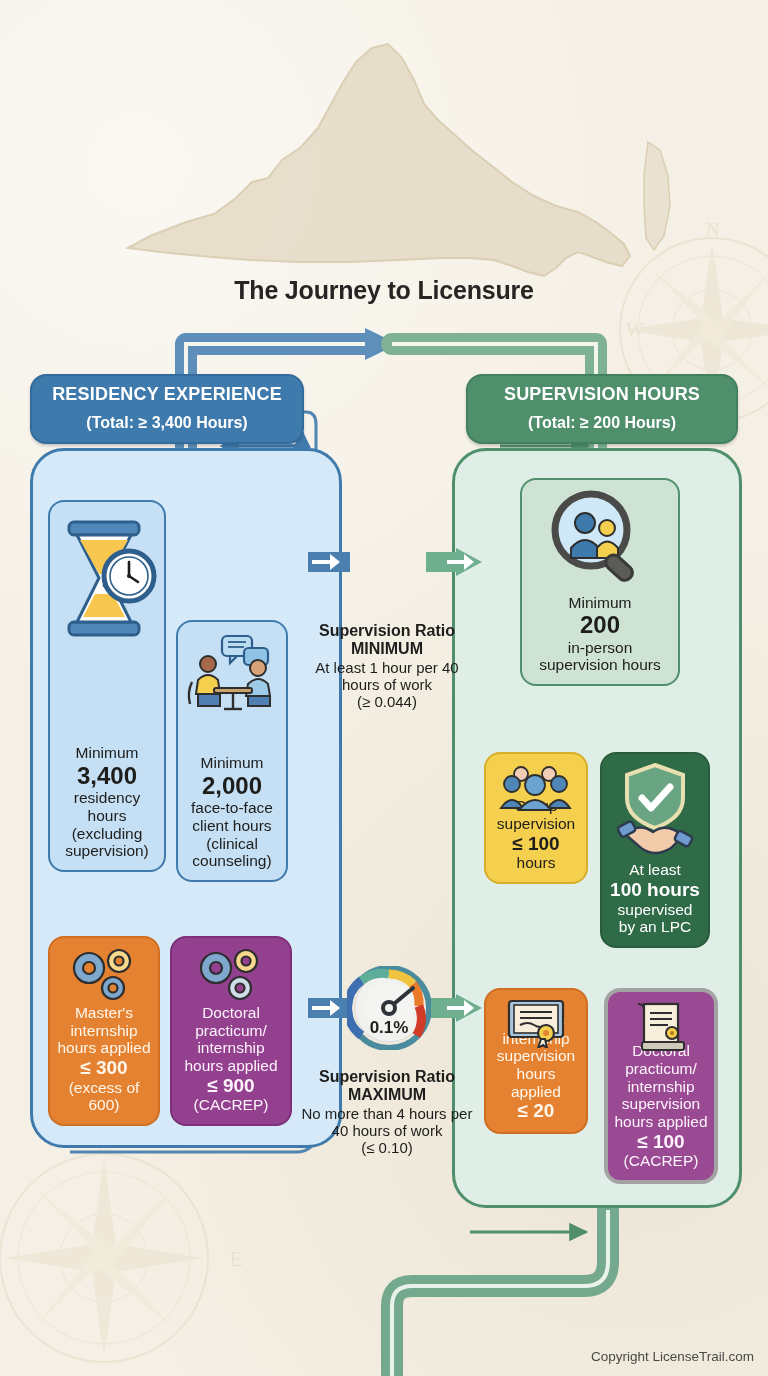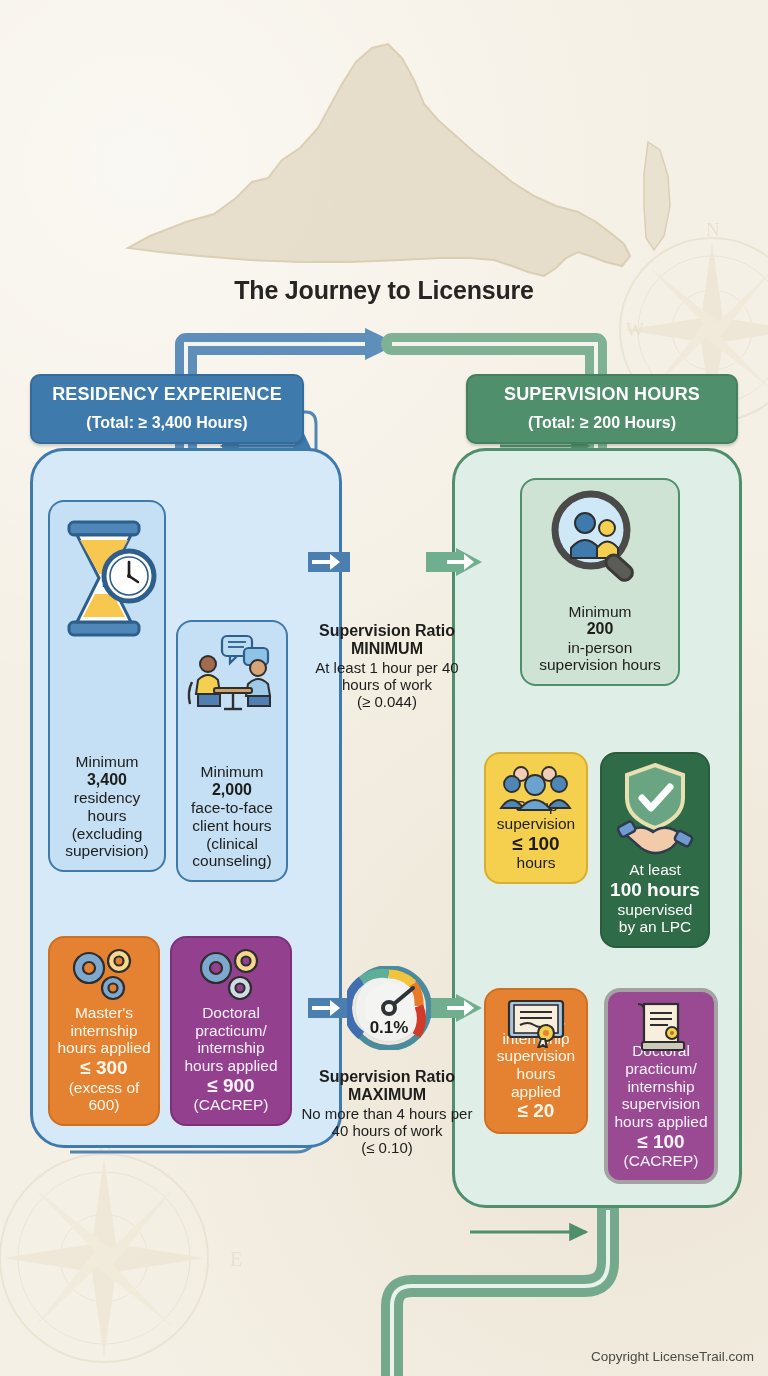--- a/index.html
+++ b/index.html
@@ -48,39 +48,39 @@
     left:30px; top:448px; width:312px; height:700px;
     background:#d6e9f8; border:3px solid #3f7aad;
   }
   .panel-green {
     left:452px; top:448px; width:290px; height:760px;
     background:#dfeee6; border:3px solid #4f8f6c;
   }
 
   
   .pill {
-    position:absolute; border-radius:10px;
+    position:absolute; border-radius:16px;
     text-align:center; color:#fff;
     padding:8px 14px 10px;
     box-shadow:0 2px 3px rgba(0,0,0,.18);
   }
   .pill .pt { font-size:18px; font-weight:bold; letter-spacing:.2px; }
   .pill .ps { font-size:16px; font-weight:bold; margin-top:9px; }
   .pill-blue { left:30px; top:374px; width:274px; background:#3f7aad; border:2px solid #336b9c;}
   .pill-green{ left:466px; top:374px; width:272px; background:#4f8f6c; border:2px solid #43805e;}
 
   
   .card {
     position:absolute; border-radius:16px;
     text-align:center;
     display:flex; flex-direction:column; align-items:center;
     padding:8px 6px 10px;
   }
   .card .ctext { font-size:15.5px; line-height:1.14; }
-  .card .big { font-size:16px; font-weight:bold; display:block; }
+  .card .big { font-size:24px; font-weight:bold; display:block; }
   .card .mid { font-size:19px; font-weight:bold; display:block; }
 
   .c-lblue { background:#c5dff4; border:2px solid #3f7aad; color:#1d1d1b; }
   .c-green { background:#cfe3d4; border:2px solid #4f8f6c; color:#1d1d1b; }
   .c-yellow{ background:#f5cf4e; border:2px solid #d9ae29; color:#1d1d1b; }
   .c-dgreen{ background:#2f6b46; border:2px solid #285c3c; color:#ffffff; }
   .c-orange{ background:#e48231; border:2px solid #cf6f22; color:#fff7ec; }
   .c-purple{ background:#93418f; border:2px solid #7d3079; color:#fdf3fc; }
   .c-purple2{ background:#9a4a93; border:4px solid #a3a3a3; color:#fdf3fc; }
 

